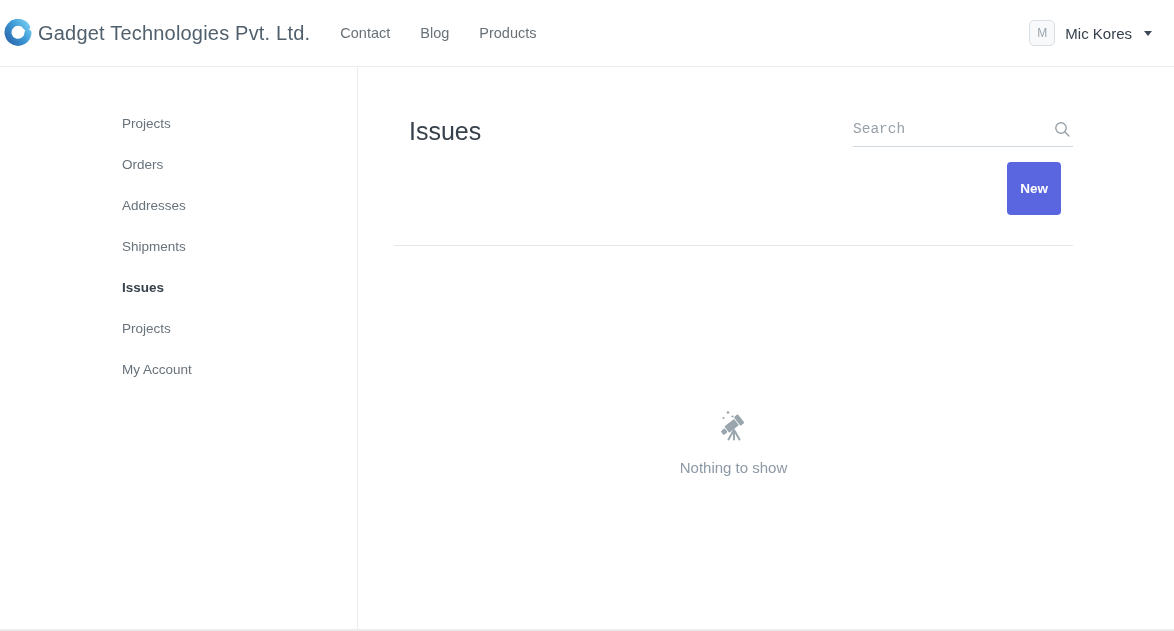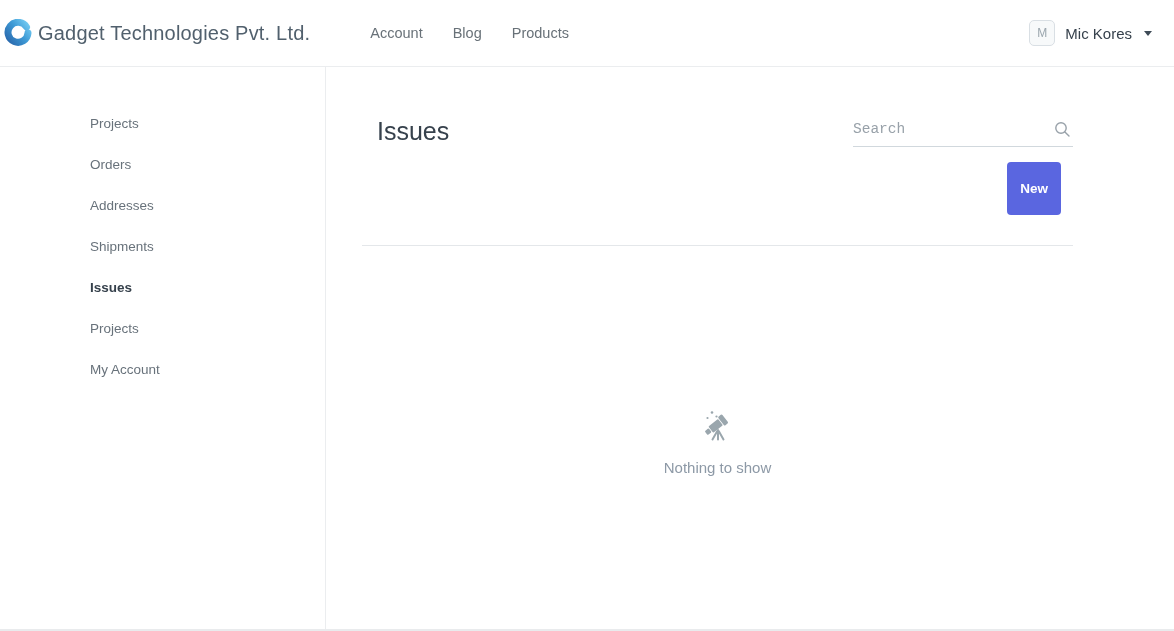--- a/index.html
+++ b/index.html
@@ -8,21 +8,21 @@
     width: 1174px; height: 631px; overflow: hidden; position: relative;
     background: #ffffff;
     font-family: "Liberation Sans", sans-serif;
     color: #36414c;
   }
   body::after { content:""; position:absolute; left:0; right:0; bottom:0; height:2px; background:#e9ebed; }
 
   
   .navbar {
     height: 67px; display: flex; align-items: center;
-    padding: 0 22px 0 4px; background: #fff; border-bottom: 1px solid #ebedef; gap: 30px;
+    padding: 0 22px 0 4px; background: #fff; border-bottom: 1px solid #ebedef;
   }
   .brand { display: flex; align-items: center; gap: 6px; cursor: pointer; }
   .brand-name { font-size: 20px; color: #51606d; letter-spacing: .2px; white-space: nowrap; }
   .nav-links { display: flex; margin-left: 15px; }
   .nav-link { padding: 0 15px; font-size: 14.5px; color: #687178; cursor: pointer; white-space: nowrap; }
   .spacer { flex: 1; }
   .user-menu { display: flex; align-items: center; gap: 10px; cursor: pointer; }
   .avatar {
     width: 26px; height: 26px; border: 1px solid #d9dfe4; border-radius: 5px;
     background: #f7f9fa; color: #9aa5ad; font-size: 12px;
@@ -30,21 +30,21 @@
   }
   .user-name { font-size: 15px; color: #36414c; }
   .caret {
     width: 0; height: 0; margin-left: 2px;
     border-left: 4px solid transparent; border-right: 4px solid transparent;
     border-top: 5px solid #3e4b57;
   }
 
   
   .app { display: flex; height: 564px; }
-  .sidebar { width: 326px; border-right: 1px solid #ebedef; padding-top: 36px; }
+  .sidebar { width: 326px; border-right: 1px solid #ebedef; padding-top: 36px; margin-left: 32px; }
   .side-item { padding: 11px 10px 11px 90px; font-size: 13.5px; line-height: 19px; color: #68727b; cursor: pointer; }
   .side-item.active { color: #36414c; font-weight: 600; }
 
   .main { flex: 1; padding: 50px 101px 0 36px; }
   .page-head { display: flex; justify-content: space-between; align-items: flex-start; }
   .page-title { margin: 0 0 0 15px; font-size: 25px; line-height: 29px; font-weight: 500; color: #36414c; }
 
   .toolbar { display: flex; flex-direction: column; align-items: flex-end; }
   .search-wrap { position: relative; width: 220px; }
   .search-input {
@@ -79,21 +79,21 @@
             <stop offset="1" stop-color="#6ec6ef"></stop>
           </linearGradient>
         </defs>
         <path d="M 22.5 8 A 10 10 0 1 0 24 14" fill="none" stroke="url(#lg)" stroke-width="7" stroke-linecap="round"></path>
       </svg>
     </span>
     <span class="brand-name">Gadget Technologies Pvt. Ltd.</span>
   </div>
 
   <nav class="nav-links">
-    <span class="nav-link">Account</span>
+    <span class="nav-link">Contact</span>
     <span class="nav-link">Blog</span>
     <span class="nav-link">Products</span>
   </nav>
 
   <div class="spacer"></div>
 
   <div class="user-menu">
     <span class="avatar">M</span>
     <span class="user-name">Mic Kores</span>
     <span class="caret"></span>

